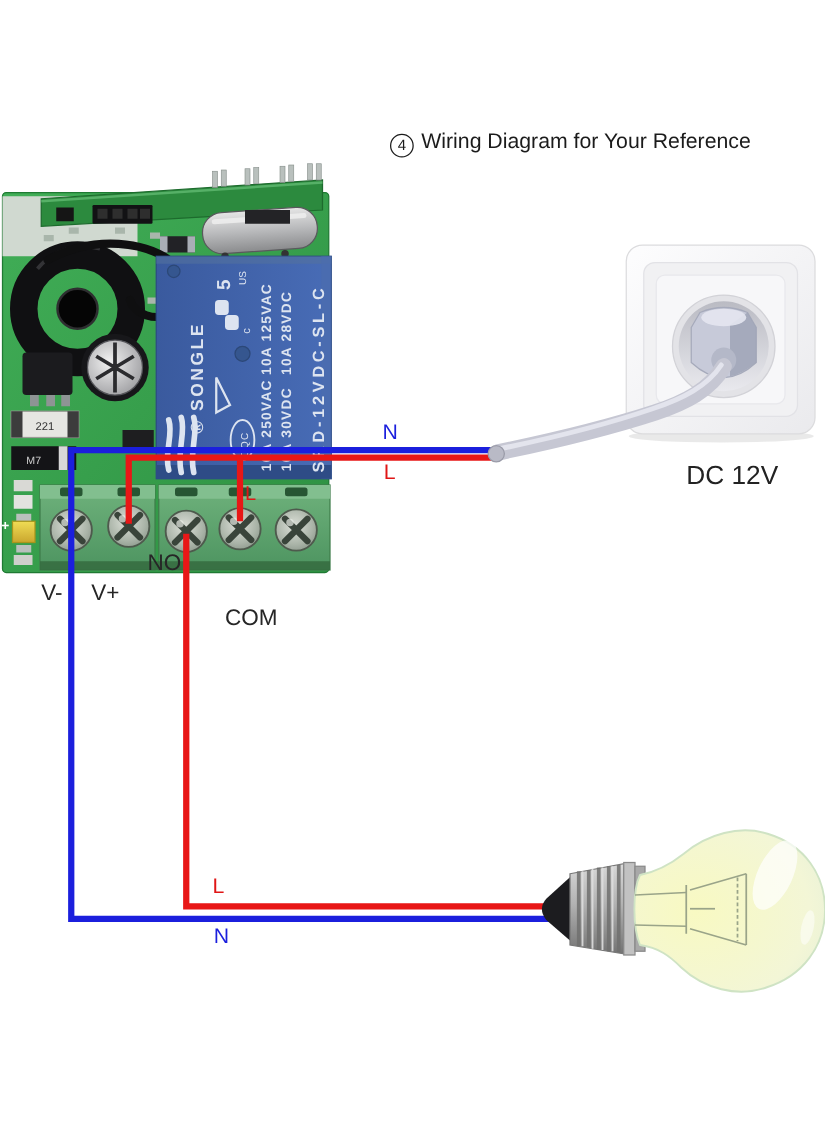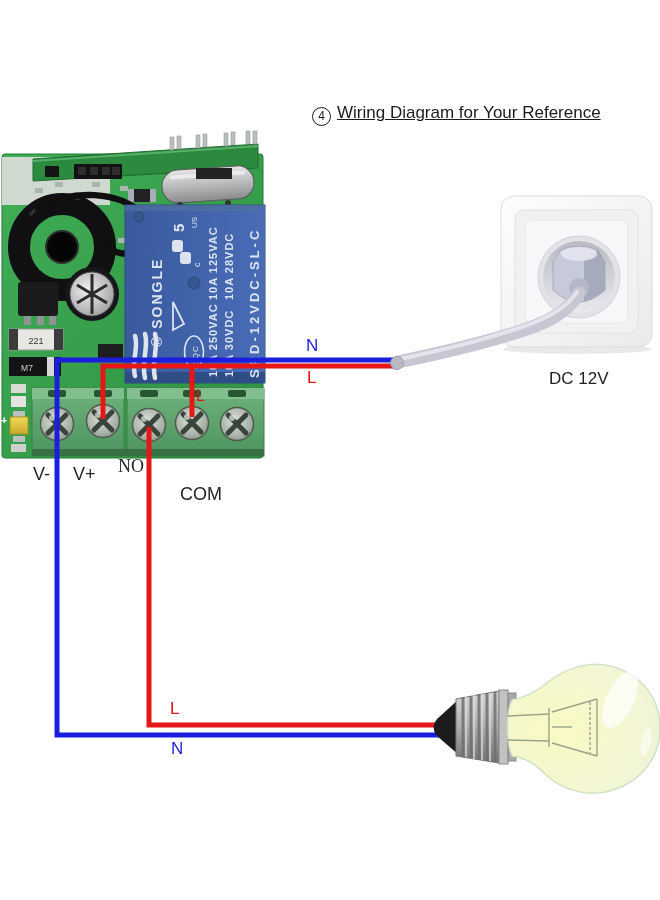--- a/index.html
+++ b/index.html
@@ -4,21 +4,21 @@
 <style>
   html,body{margin:0;padding:0;background:#fff;}
   .canvas{
     position:relative;width:660px;height:900px;background:#ffffff;overflow:hidden;
     font-family:"Liberation Sans","DejaVu Sans",sans-serif;
   }
   .canvas svg{position:absolute;left:0;top:0;}
   .lbl{position:absolute;font-size:18px;color:#262626;white-space:nowrap;}
   .lbl.blue{color:#1b1fdd;}
   .lbl.red{color:#e01616;}
-  .title{position:absolute;left:312px;top:103px;font-size:17px;color:#1b1b1b;text-decoration:underline;}
+  .title{position:absolute;left:312px;top:103px;font-size:17px;color:#1b1b1b;}
   .circ{
     display:inline-block;width:17px;height:17px;border:1.2px solid #1b1b1b;border-radius:50%;
     text-align:center;line-height:16px;font-size:12px;margin-right:6px;vertical-align:-2px;
   }
   svg text{font-family:"Liberation Sans","DejaVu Sans",sans-serif;}
 </style>
 </head>
 <body>
 
 <div class="canvas">
@@ -291,24 +291,24 @@
     <ellipse cx="646" cy="742" rx="5" ry="14" transform="rotate(12 646 742)" fill="#ffffff" opacity="0.5"></ellipse>
   </g>
 </svg>
 
 <div class="title">
   <span class="circ">4</span><span>Wiring Diagram for Your Reference</span>
 </div>
 
 <div class="lbl" style="left:33px;top:464px;">V-</div>
 <div class="lbl" style="left:73px;top:464px;">V+</div>
-<div class="lbl" style="left:118px;top:456px;font-family:Liberation Serif, serif;">NO</div>
+<div class="lbl" style="left:118px;top:440px;">NO</div>
 <div class="lbl" style="left:180px;top:484px;">COM</div>
 
 <div class="lbl blue" style="left:306px;top:336px;font-size:17px;">N</div>
 <div class="lbl red" style="left:307px;top:368px;font-size:17px;">L</div>
 <div class="lbl red" style="left:196px;top:387px;font-size:16px;">L</div>
 <div class="lbl red" style="left:170px;top:699px;font-size:17px;">L</div>
 <div class="lbl blue" style="left:171px;top:739px;font-size:17px;">N</div>
 
-<div class="lbl" style="left:549px;top:369px;font-size:17px;color:#222;">DC 12V</div>
+<div class="lbl" style="left:549px;top:369px;font-size:21px;color:#222;">DC 12V</div>
 
 </div>
 
 </body></html>

